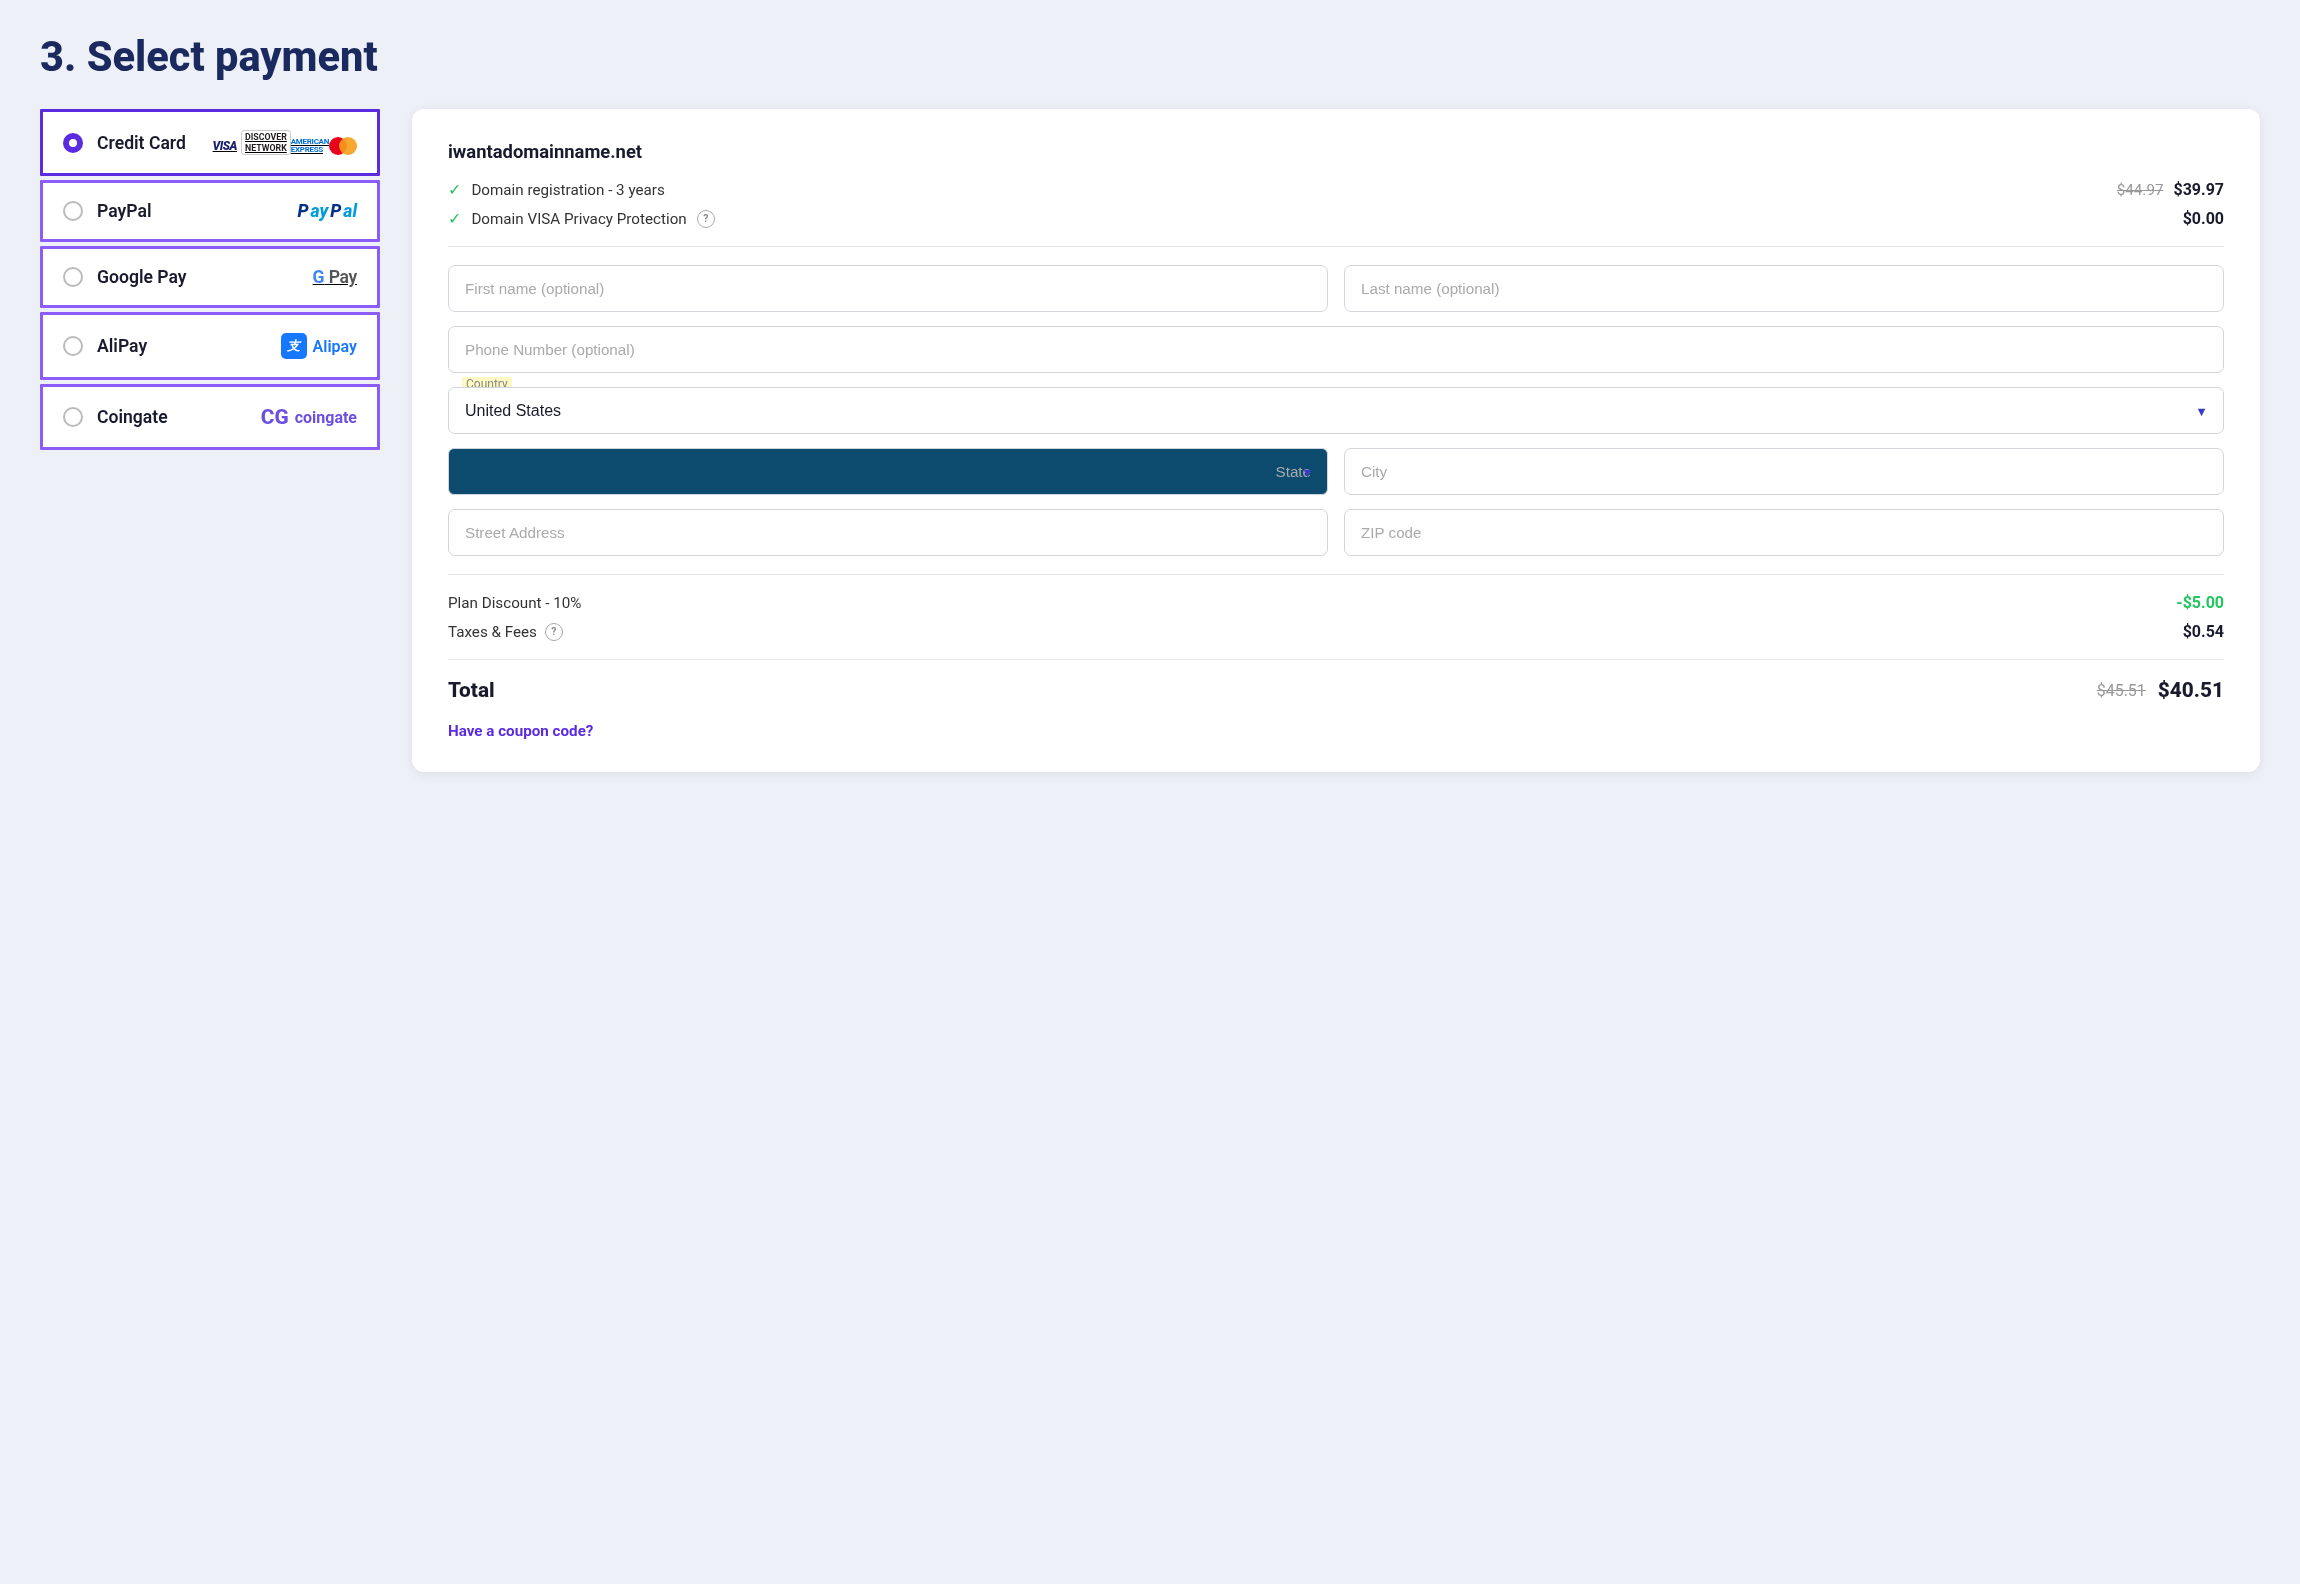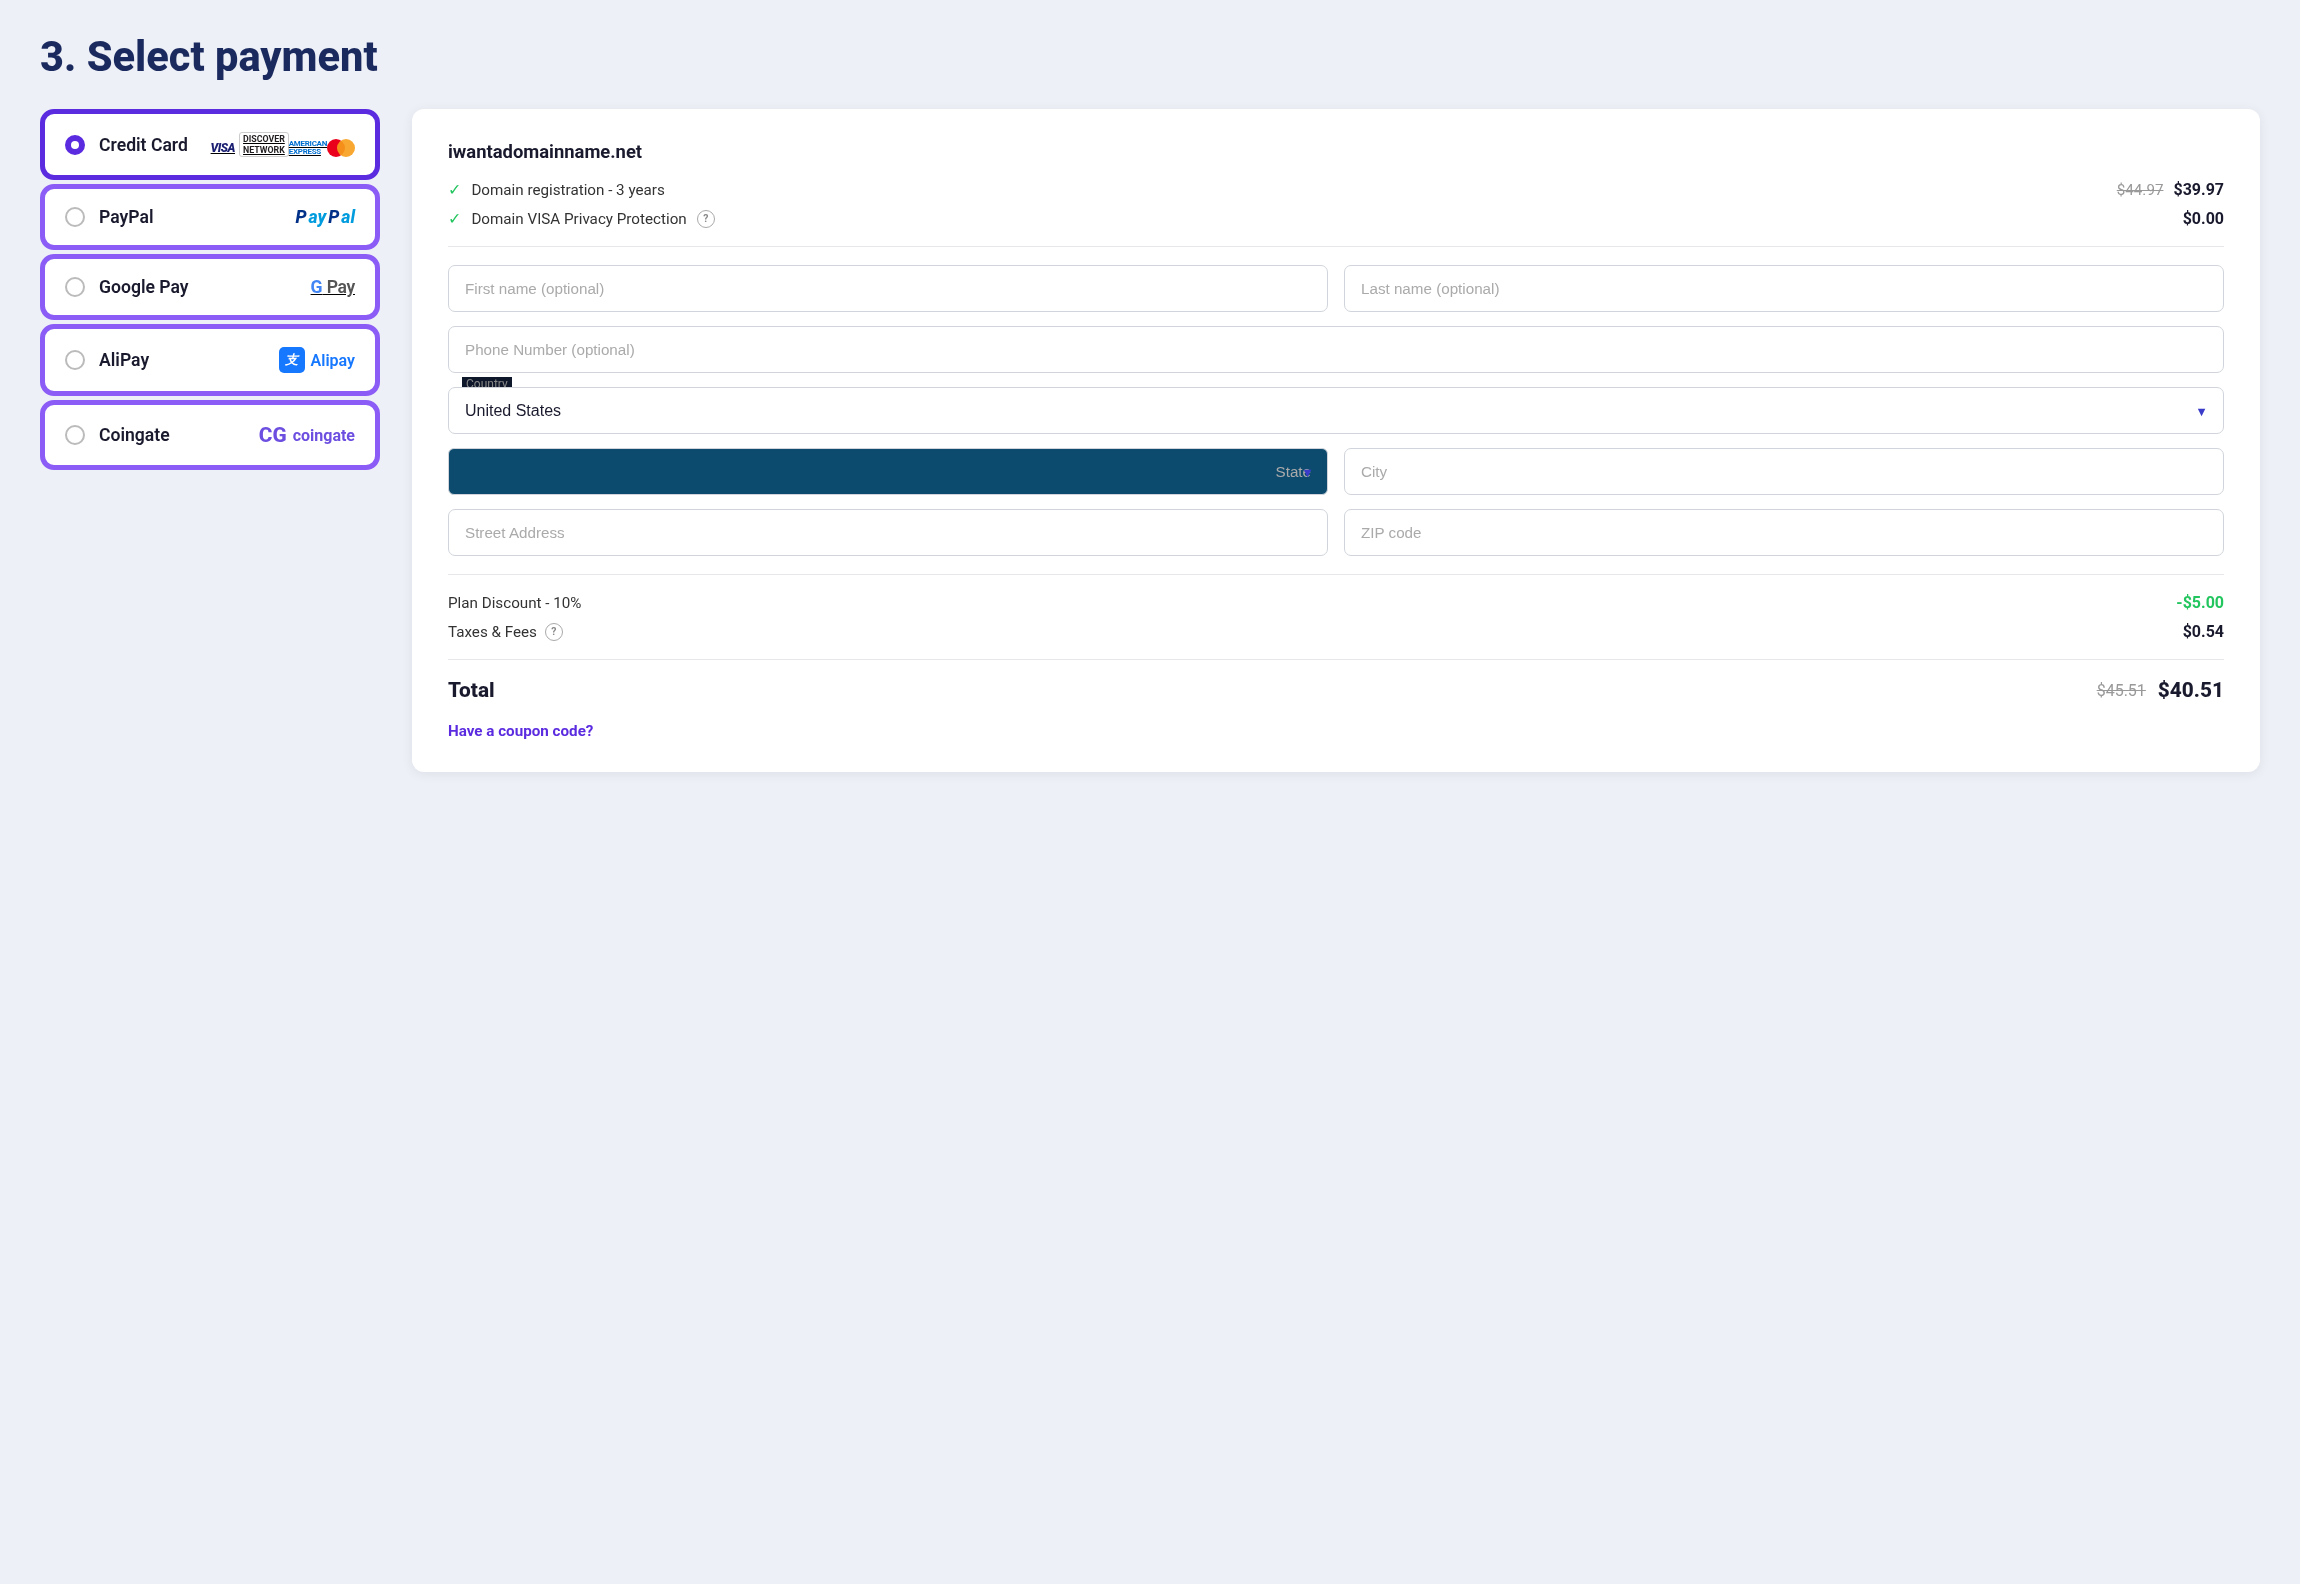--- a/index.html
+++ b/index.html
@@ -28,22 +28,22 @@
     .payment-methods {
       width: 340px;
       flex-shrink: 0;
       display: flex;
       flex-direction: column;
       gap: 4px;
     }
 
     .payment-option {
       background: #fff;
-      border: 5px solid #8b5cf6;
-      border-radius: 14px;
+      border: 3px solid #8b5cf6;
+      border-radius: 1px;
       padding: 18px 20px;
       display: flex;
       align-items: center;
       justify-content: space-between;
       cursor: pointer;
     }
 
     .payment-option.active {
       border-color: #5b2be0;
       background: #fff;
@@ -290,21 +290,21 @@
 
     .country-field {
       position: relative;
       margin-bottom: 14px;
     }
 
     .country-label {
       position: absolute;
       top: -10px;
       left: 14px;
-      background: #0f172a;
+      background: #fef9c3;
       padding: 0 4px;
       font-size: 0.75rem;
       color: #888;
     }
 
     .country-select-wrapper {
       position: relative;
     }
 
     .country-select {

